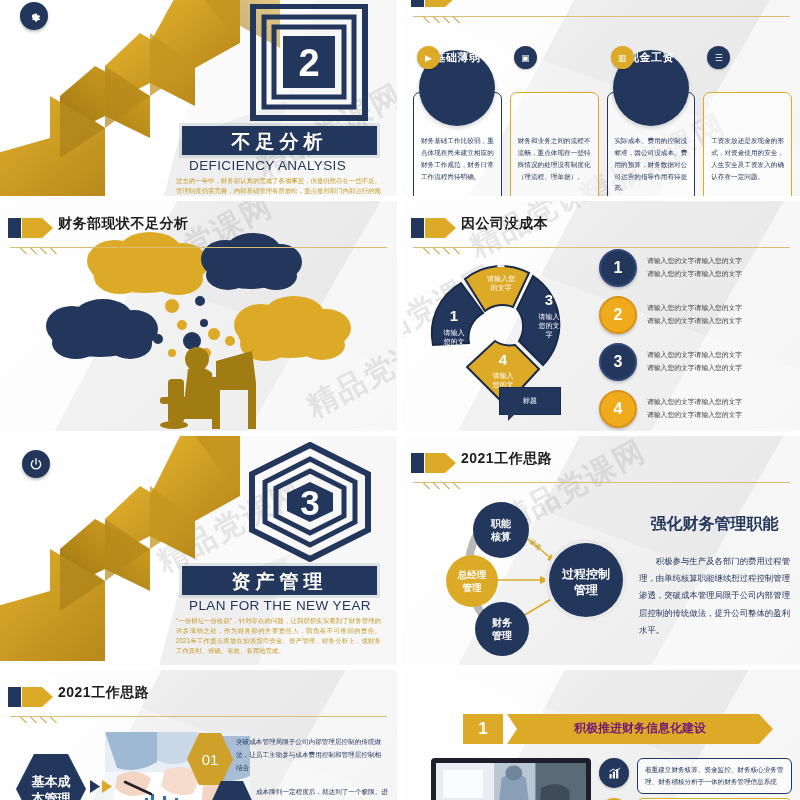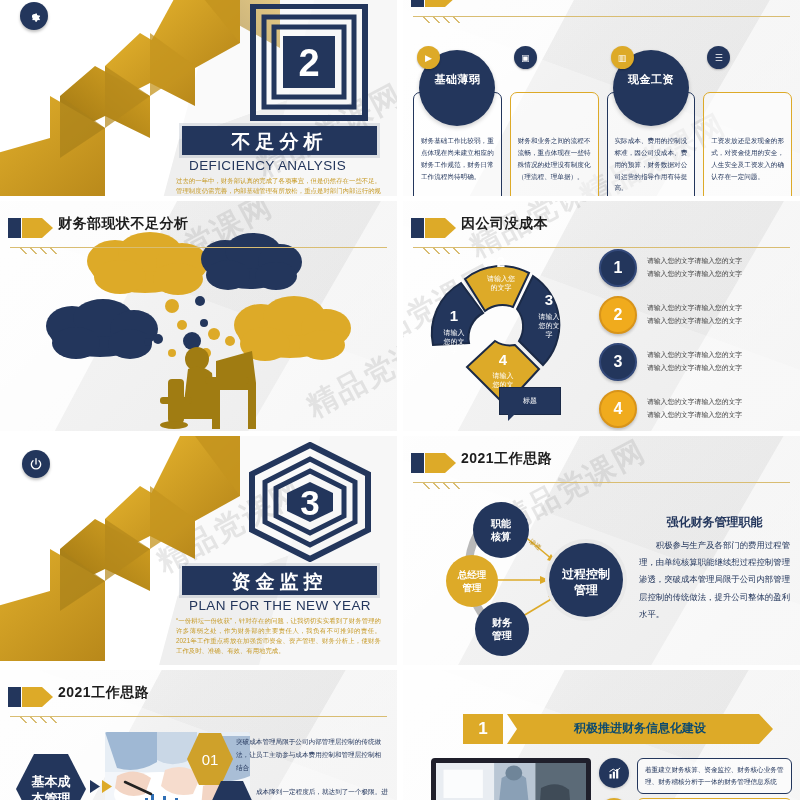--- a/index.html
+++ b/index.html
@@ -70,21 +70,21 @@
 
   
   .cards{ position:absolute; left:10px; right:8px; top:52px; display:flex; gap:8px; }
   .card{ position:relative; flex:1; }
   .card .body{ margin-top:40px; border-radius:7px; background:rgba(255,255,255,.55);
       padding:42px 7px 8px 7px; min-height:112px; }
   .card.navy .body{ border:1.2px solid #23365c; }
   .card.gold .body{ border:1.2px solid #ddaa28; }
   .card .bubble{ position:absolute; left:50%; top:-2px; transform:translateX(-50%);
       width:76px; height:76px; border-radius:50%; z-index:4; box-shadow:0 2px 4px rgba(0,0,0,.18);
-      display:flex; align-items:center; justify-content:center; padding-bottom:18px; }
+      display:flex; align-items:flex-start; justify-content:center; padding-bottom:18px; }
   .card.navy .bubble{ background:#23365c; }
   .card.gold .bubble{ background:#ddaa28; }
   .card .bubble span{ color:#fff; font-size:11px; font-weight:bold; letter-spacing:.5px; }
   .card .chip{ position:absolute; left:4px; top:-6px; width:23px; height:23px; border-radius:50%;
       z-index:5; display:flex; align-items:center; justify-content:center; font-size:9px; color:#fff;
       box-shadow:0 1px 2px rgba(0,0,0,.25); }
   .card.navy .chip{ background:#ddaa28; }
   .card.gold .chip{ background:#23365c; }
   .card .txt{ font-size:6.6px; line-height:1.8; color:#23365c; text-align:justify; }
 
@@ -99,36 +99,36 @@
   .qrow{ display:flex; align-items:center; gap:10px; margin-bottom:9px; }
   .qnum{ width:38px; height:38px; border-radius:50%; flex:0 0 38px; display:flex; align-items:center;
       justify-content:center; color:#fff; font-size:16px; font-weight:bold; box-shadow:0 2px 3px rgba(0,0,0,.2); }
   .qnum.n{ background:#23365c; border:2px solid #33497a; }
   .qnum.g{ background:#f0ab1d; border:2px solid #d8941a; }
   .qtxt{ font-size:6.8px; line-height:1.85; color:#3c3c3c; }
 
   
   .flow{ position:absolute; left:10px; top:44px; width:215px; height:180px; z-index:5; }
   .right-copy{ position:absolute; left:236px; top:78px; right:10px; z-index:5; }
-  .right-copy h4{ text-align:center; font-size:12px; color:#23365c; margin-bottom:6px; }
+  .right-copy h4{ text-align:center; font-size:16px; color:#23365c; margin-bottom:18px; }
   .right-copy p{ font-size:8.4px; line-height:2.05; color:#23365c; text-align:justify; text-indent:2em; }
   .arrowhd{ position:absolute; left:85px; top:115px; z-index:6; display:flex; gap:2px; align-items:center;}
   .photo{ position:absolute; left:105px; top:62px; width:145px; height:88px; z-index:4; overflow:hidden;
       border-radius:2px; background:linear-gradient(160deg,#dfe7f0,#c2cfdd); }
   .step{ position:absolute; width:48px; height:54px; z-index:7; display:flex; align-items:center; justify-content:center;
       color:#fff; font-size:15px; }
   .stepcopy{ position:absolute; font-size:6.6px; line-height:1.95; color:#23365c; width:150px; z-index:6; }
 
   
   .ribbon{ position:absolute; left:60px; top:44px; width:310px; height:30px; z-index:6; }
   .ribbon .num{ position:absolute; left:0; top:0; width:40px; height:30px; background:#ddaa28;
       display:flex; align-items:center; justify-content:center; color:#fff; font-size:17px; font-weight:bold;}
   .ribbon .bar{ position:absolute; left:44px; top:0; right:0; height:30px; background:#ddaa28;
       clip-path: polygon(0 0,calc(100% - 14px) 0,100% 50%,calc(100% - 14px) 100%,0 100%, 10px 50%); }
-  .ribbon .bar span{ position:absolute; left:0; right:0; top:6px; text-align:center; color:#0c4a6e; font-size:12px; font-weight:bold; }
+  .ribbon .bar span{ position:absolute; left:0; right:0; top:6px; text-align:center; color:#701a75; font-size:12px; font-weight:bold; }
   .laptop{ position:absolute; left:28px; top:88px; width:160px; height:60px; z-index:5;
       border:5px solid #1f1f2b; border-radius:4px 4px 0 0; background:linear-gradient(150deg,#cfd8e2,#9fb0c2); overflow:hidden;}
   .infoline{ position:absolute; left:196px; right:8px; display:flex; align-items:flex-start; gap:8px; z-index:6; }
   .infoline .ic{ width:30px; height:30px; border-radius:50%; flex:0 0 30px; display:flex; align-items:center;
       justify-content:center; color:#fff; font-size:13px; box-shadow:0 1px 3px rgba(0,0,0,.2); }
   .infoline .bx{ flex:1; border-radius:6px; background:rgba(255,255,255,.6); padding:5px 7px;
       font-size:6.6px; line-height:1.85; color:#23365c; }
   .infoline.n .ic{ background:#23365c; } .infoline.n .bx{ border:1.2px solid #23365c; }
   .infoline.g .ic{ background:#ddaa28; } .infoline.g .bx{ border:1.2px solid #ddaa28; }
 </style>
@@ -398,21 +398,21 @@
 
     <svg class="hexwrap" viewBox="0 0 130 120">
       <polygon points="65,3 123,32 123,88 65,117 7,88 7,32" fill="none" stroke="#23365c" stroke-width="6"></polygon>
       <polygon points="65,17 110,40 110,80 65,103 20,80 20,40" fill="none" stroke="#23365c" stroke-width="5"></polygon>
       <polygon points="65,29 99,46 99,74 65,91 31,74 31,46" fill="none" stroke="#23365c" stroke-width="5"></polygon>
       <polygon points="65,40 88,51 88,69 65,80 42,69 42,51" fill="#23365c"></polygon>
       <text x="65" y="73" font-size="35" font-weight="bold" fill="#ffffff" text-anchor="middle" font-family="Liberation Sans, sans-serif">3</text>
     </svg>
 
     <div class="cov-title" style="top:130px;">
-      <span>资金监控</span>
+      <span>资产管理</span>
     </div>
     <div class="cov-sub" style="top:162px;">PLAN FOR THE NEW YEAR</div>
     <div class="cov-desc" style="top:180px;">“一份耕坛一份收获”，针对存在的问题，让我切切实实看到了财务管理的许多薄弱之处，作为财务部的主要责任人，我负有不可推卸的责任。2021年工作重点将放在加强货币资金、资产管理、财务分析上，使财务工作及时、准确、有效、有用地完成。</div>
   </div>
 
   <div class="panel">
     <div class="sec-head">
       <div class="blk"></div>
       <div class="gold"></div>
       <div class="ttl">2021工作思路</div>

